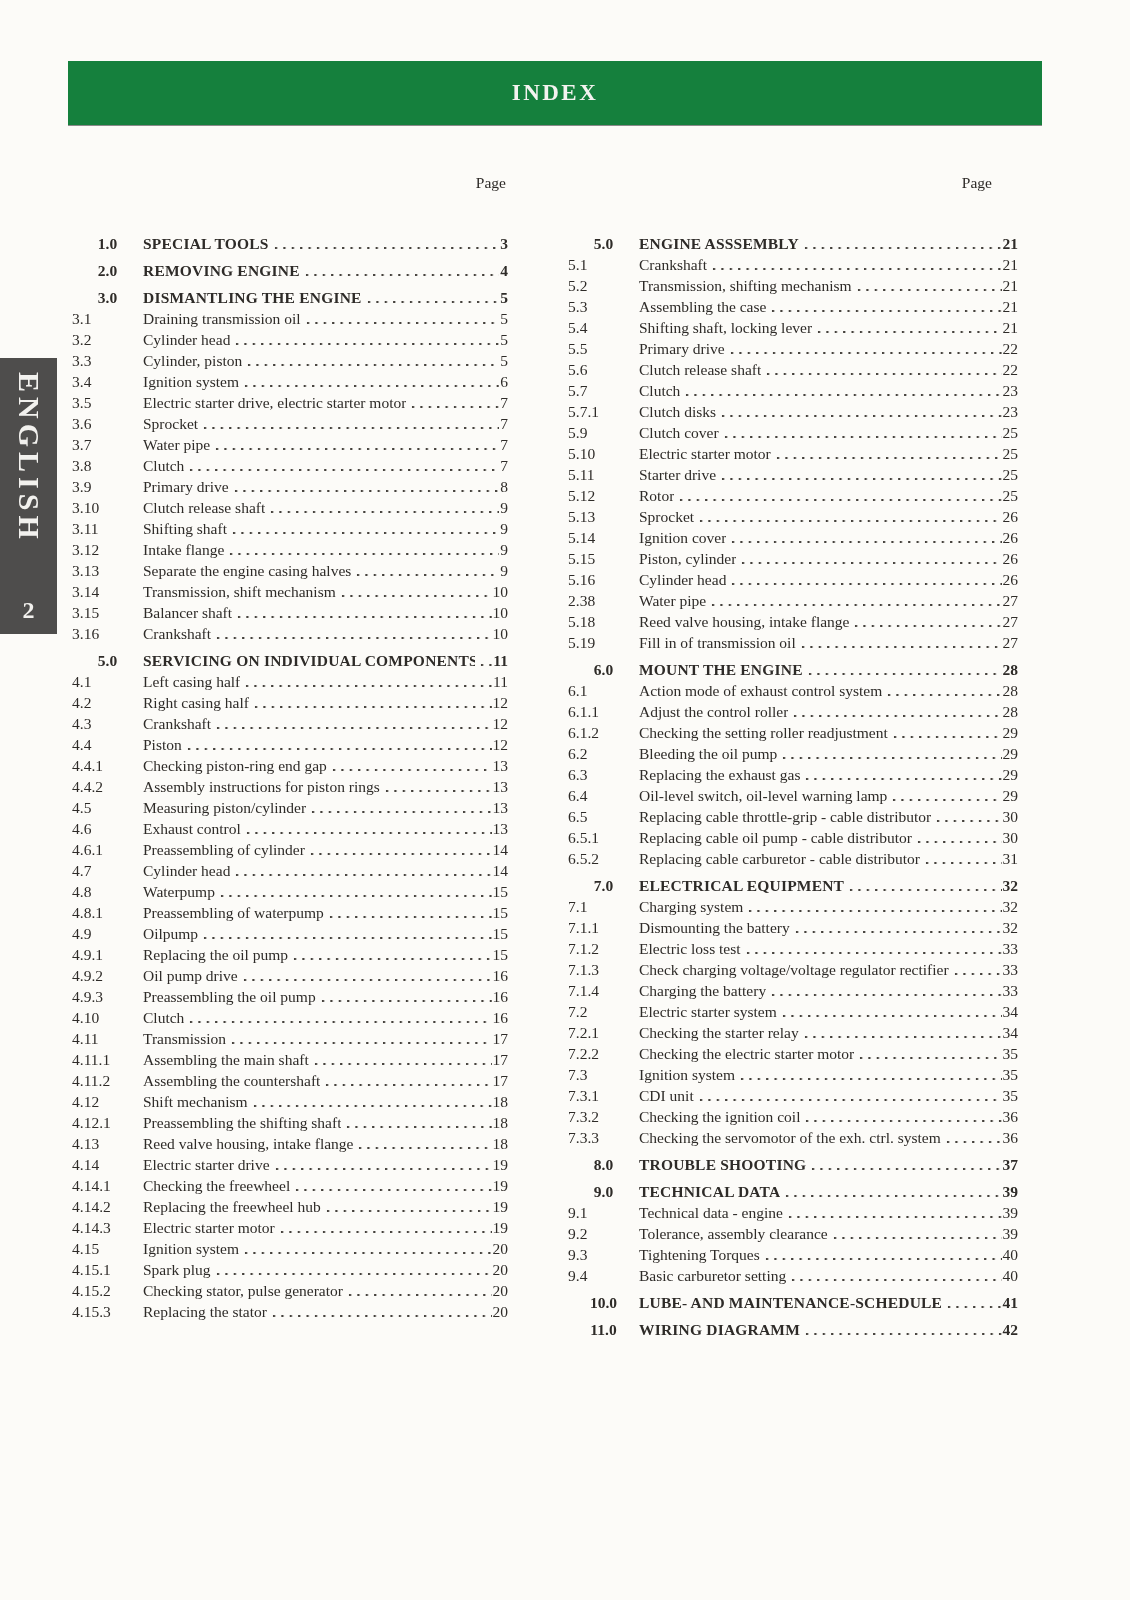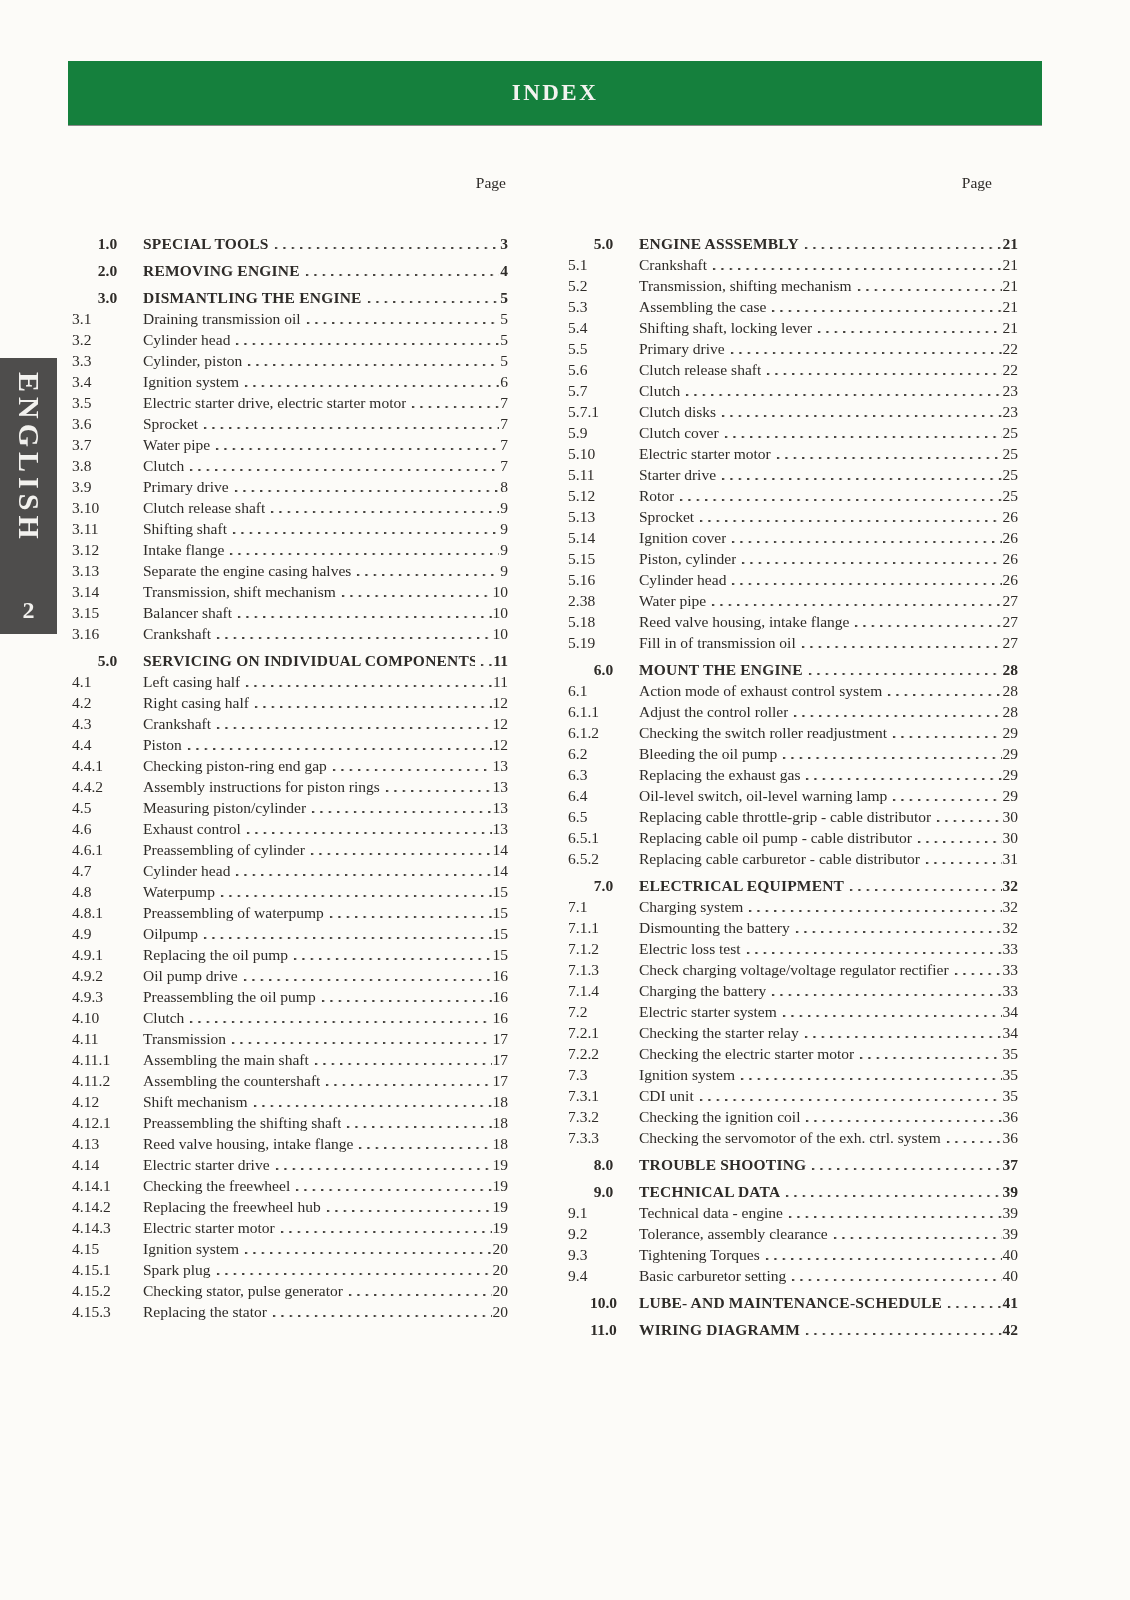--- a/index.html
+++ b/index.html
@@ -527,21 +527,21 @@
             <span class="pg">28</span>
           </div>
           <div class="row">
             <span class="num">6.1.1</span>
             <span class="title">Adjust the control roller</span>
             <span class="leader"></span>
             <span class="pg">28</span>
           </div>
           <div class="row">
             <span class="num">6.1.2</span>
-            <span class="title">Checking the switch roller readjustment</span>
+            <span class="title">Checking the setting roller readjustment</span>
             <span class="leader"></span>
             <span class="pg">29</span>
           </div>
           <div class="row">
             <span class="num">6.2</span>
             <span class="title">Bleeding the oil pump</span>
             <span class="leader"></span>
             <span class="pg">29</span>
           </div>
           <div class="row">

